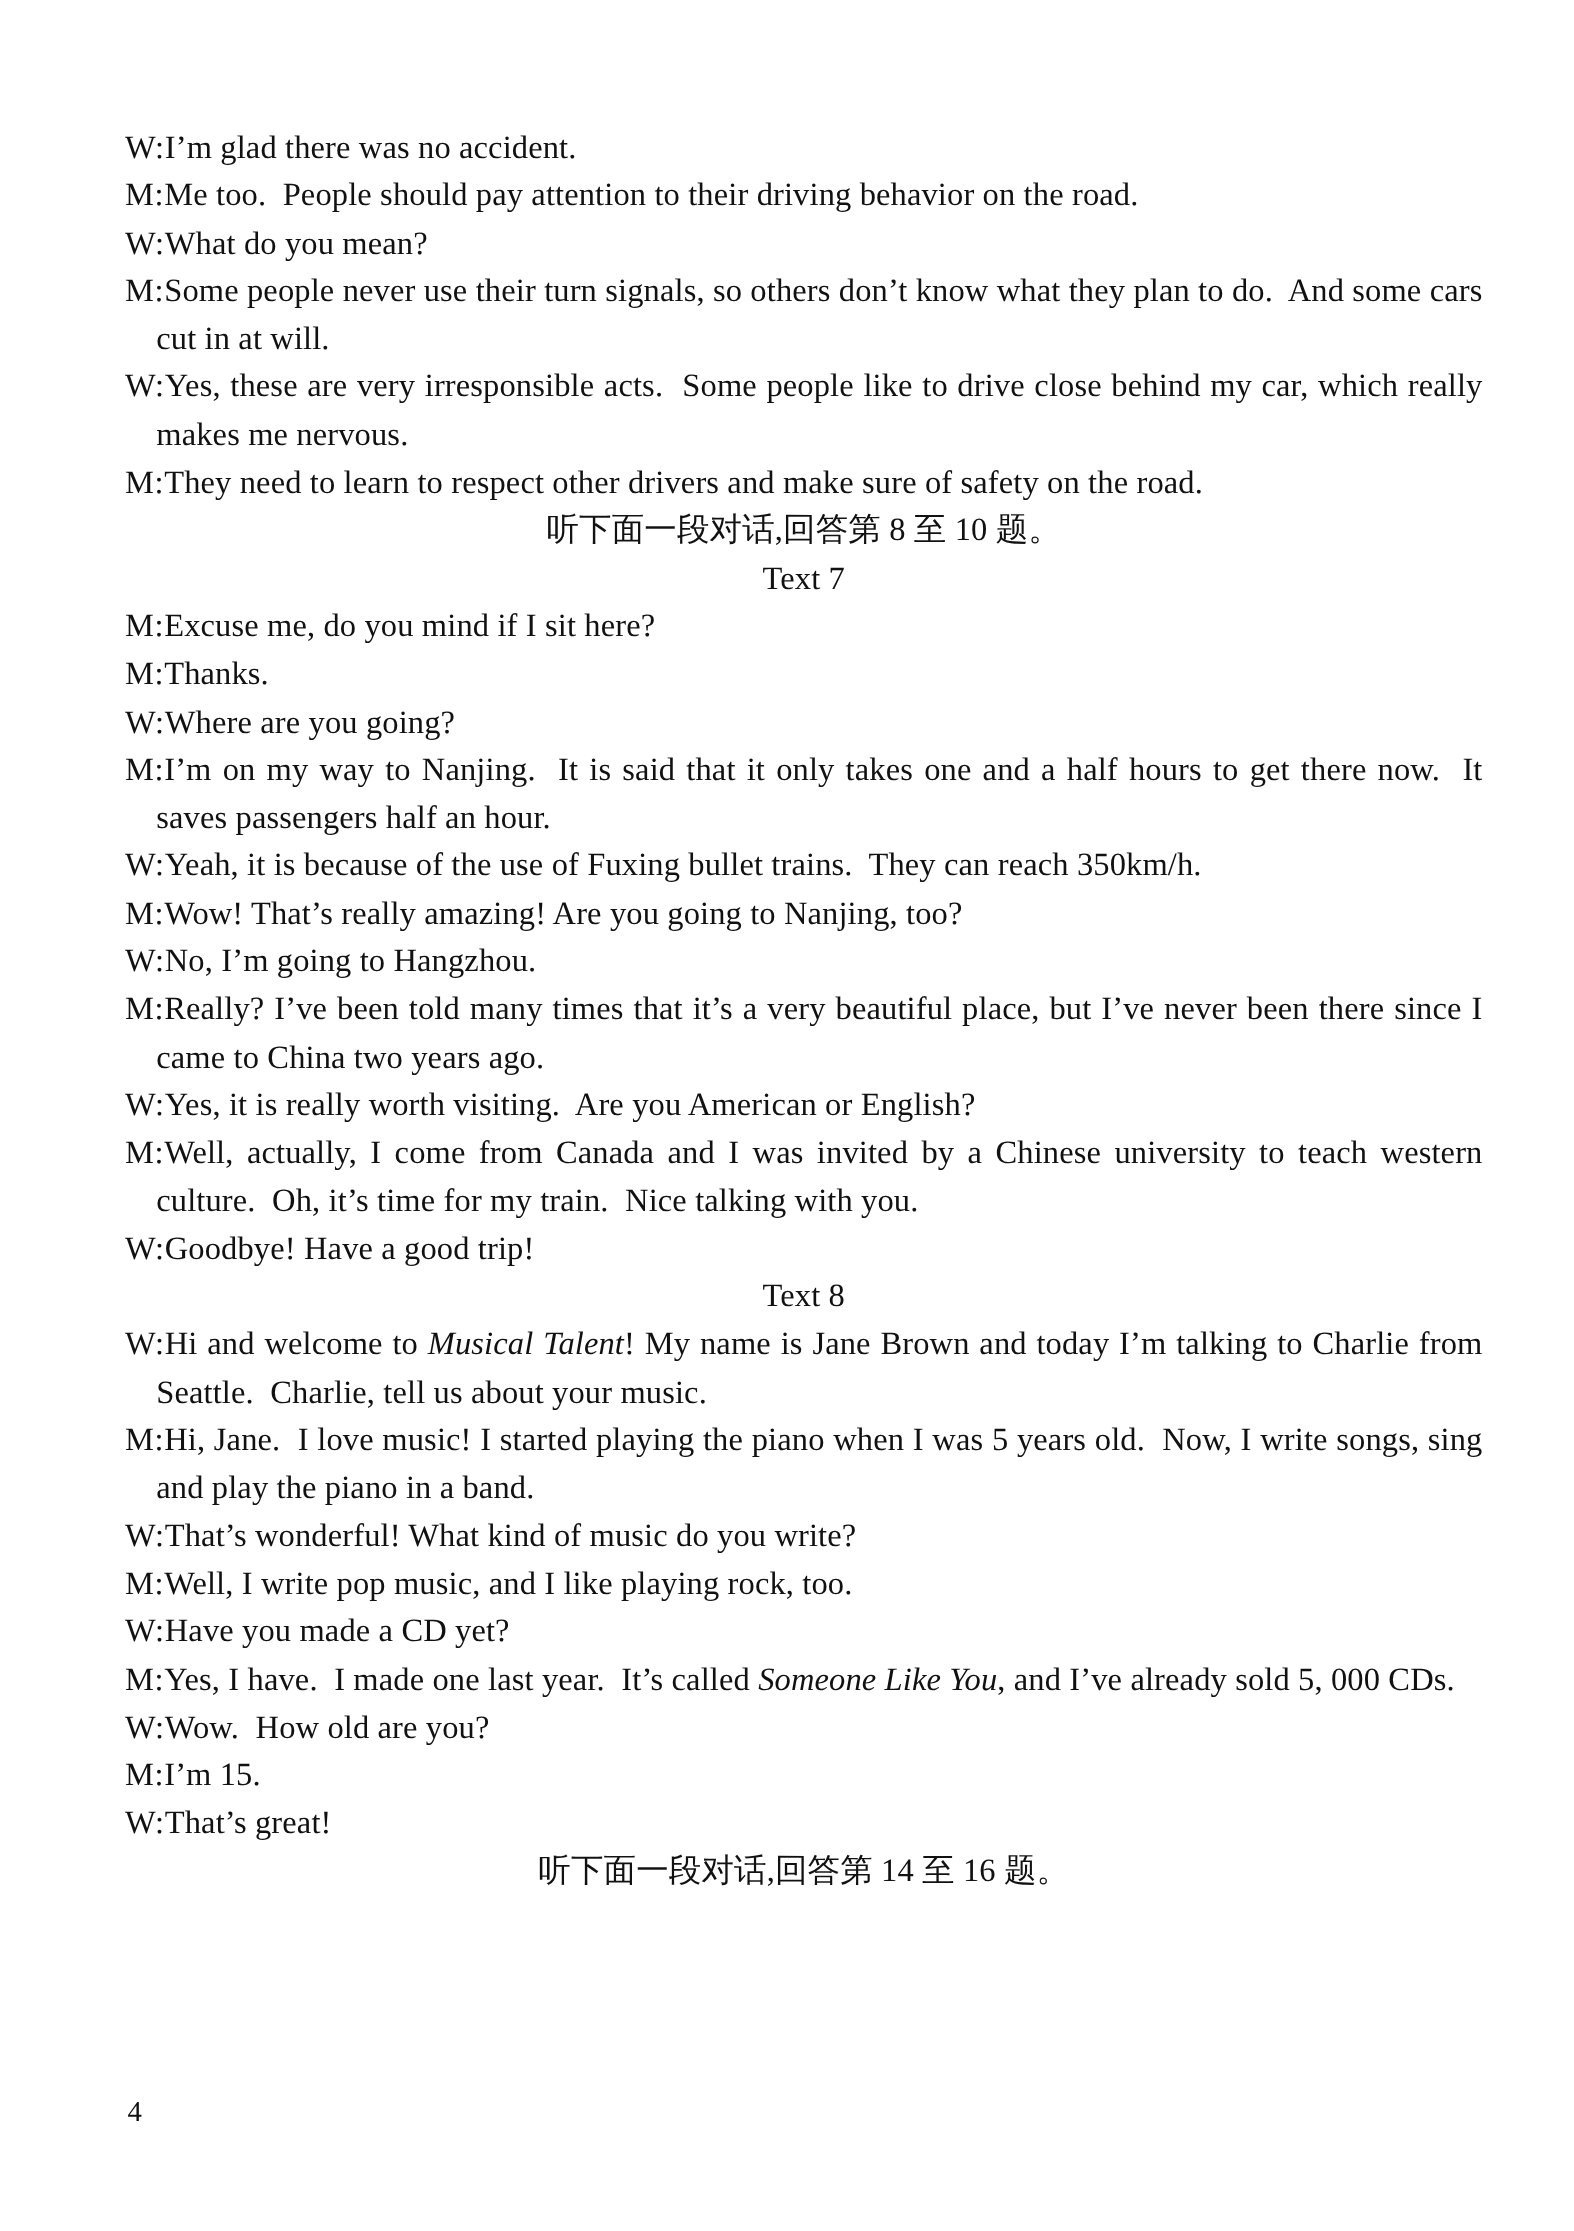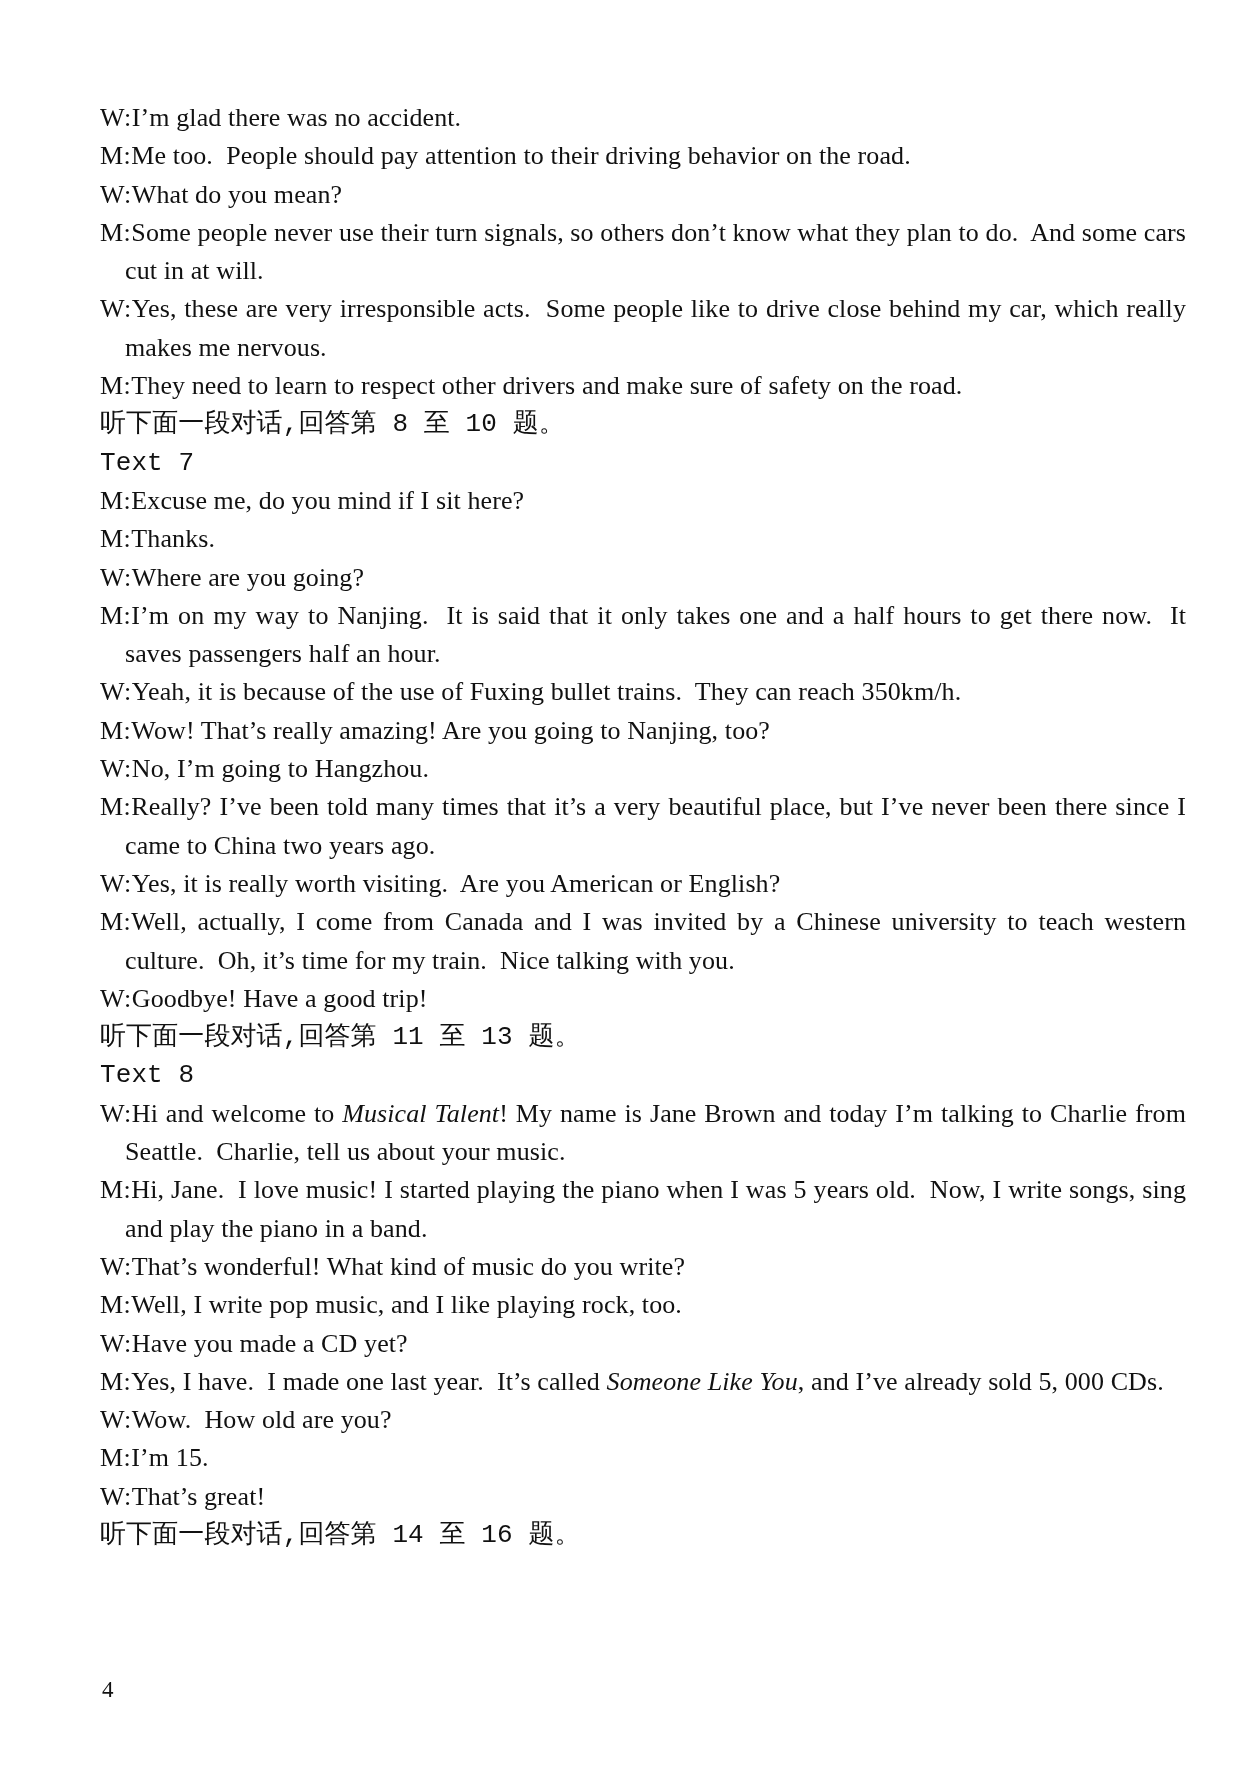--- a/index.html
+++ b/index.html
@@ -31,22 +31,21 @@
     padding: 0 0 0 25px;
     text-indent: -25px;
     font-size: 26px;
     line-height: 38.3px;
     text-align: justify;
     text-justify: inter-word;
     white-space: pre-wrap;
     letter-spacing: 0.1px;
   }
   .line.heading, .line.instruction {
-    text-align: left;
-    font-family: Liberation Mono, monospace;
+    text-align: center;
   }
   .speaker {
     letter-spacing: 0.5px;
   }
   .line i {
   }
   .page-number {
     position: absolute;
     left: 102px;
     top: 1671px;
@@ -71,21 +70,20 @@
       <p class="line dialogue"><span class="speaker">M:</span><span>Thanks.</span></p>
       <p class="line dialogue"><span class="speaker">W:</span><span>Where are you going?</span></p>
       <p class="line dialogue"><span class="speaker">M:</span><span>I’m on my way to Nanjing.  It is said that it only takes one and a half hours to get there now.  It saves passengers half an hour.</span></p>
       <p class="line dialogue"><span class="speaker">W:</span><span>Yeah, it is because of the use of Fuxing bullet trains.  They can reach 350km/h.</span></p>
       <p class="line dialogue"><span class="speaker">M:</span><span>Wow! That’s really amazing! Are you going to Nanjing, too?</span></p>
       <p class="line dialogue"><span class="speaker">W:</span><span>No, I’m going to Hangzhou.</span></p>
       <p class="line dialogue"><span class="speaker">M:</span><span>Really? I’ve been told many times that it’s a very beautiful place, but I’ve never been there since I came to China two years ago.</span></p>
       <p class="line dialogue"><span class="speaker">W:</span><span>Yes, it is really worth visiting.  Are you American or English?</span></p>
       <p class="line dialogue"><span class="speaker">M:</span><span>Well, actually, I come from Canada and I was invited by a Chinese university to teach western culture.  Oh, it’s time for my train.  Nice talking with you.</span></p>
       <p class="line dialogue"><span class="speaker">W:</span><span>Goodbye! Have a good trip!</span></p>
-      <p class="line instruction">听下面一段对话,回答第 11 至 13 题。</p>
       <p class="line heading">Text 8</p>
       <p class="line dialogue"><span class="speaker">W:</span><span>Hi and welcome to </span><i>Musical Talent</i><span>! My name is Jane Brown and today I’m talking to Charlie from Seattle.  Charlie, tell us about your music.</span></p>
       <p class="line dialogue"><span class="speaker">M:</span><span>Hi, Jane.  I love music! I started playing the piano when I was 5 years old.  Now, I write songs, sing and play the piano in a band.</span></p>
       <p class="line dialogue"><span class="speaker">W:</span><span>That’s wonderful! What kind of music do you write?</span></p>
       <p class="line dialogue"><span class="speaker">M:</span><span>Well, I write pop music, and I like playing rock, too.</span></p>
       <p class="line dialogue"><span class="speaker">W:</span><span>Have you made a CD yet?</span></p>
       <p class="line dialogue"><span class="speaker">M:</span><span>Yes, I have.  I made one last year.  It’s called </span><i>Someone Like You</i><span>, and I’ve already sold 5, 000 CDs.</span></p>
       <p class="line dialogue"><span class="speaker">W:</span><span>Wow.  How old are you?</span></p>
       <p class="line dialogue"><span class="speaker">M:</span><span>I’m 15.</span></p>
       <p class="line dialogue"><span class="speaker">W:</span><span>That’s great!</span></p>

